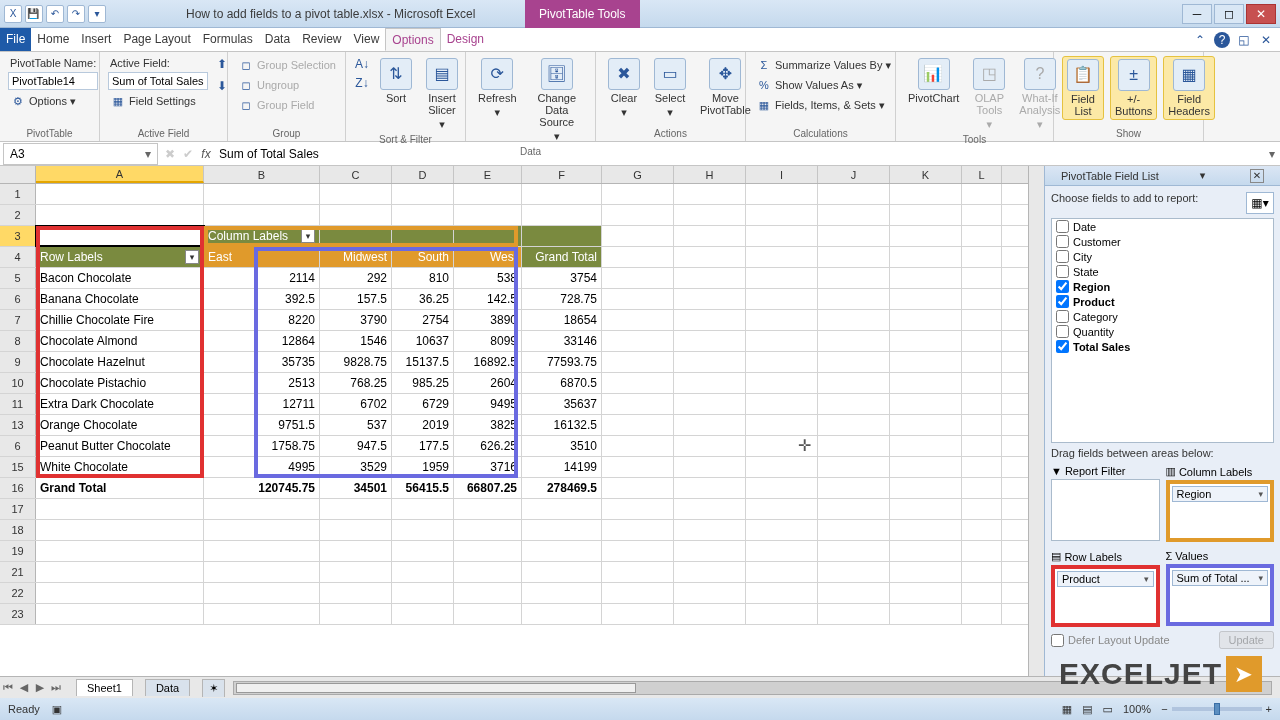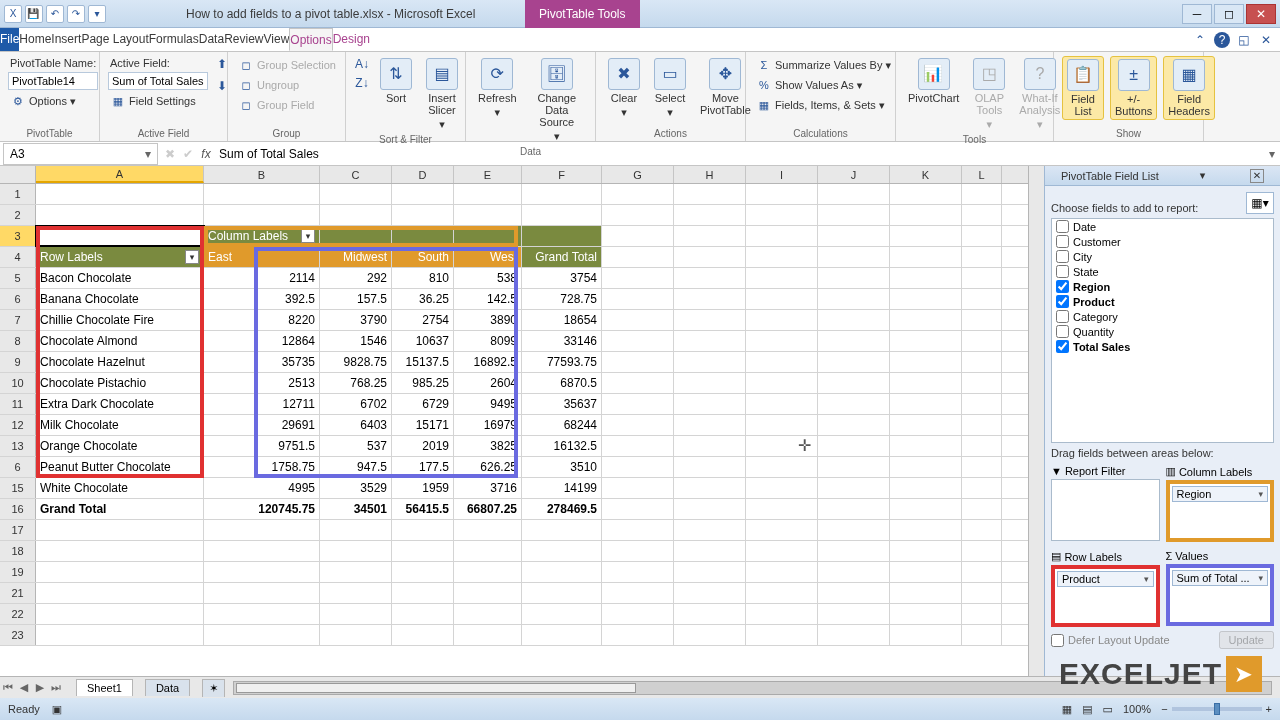--- a/index.html
+++ b/index.html
@@ -10,21 +10,21 @@
 .titlebar .qat { display: flex; gap: 3px; align-items: center; }
 .qat-btn { width: 18px; height: 18px; background: #fff; border: 1px solid #9fb8d4; border-radius: 2px; display:flex;align-items:center;justify-content:center;font-size:10px;color:#2b579a; }
 .titlebar .title { margin-left: 80px; color: #3b3b3b; font-size: 12px; }
 .titlebar .contextual { position:absolute; left:525px; top:0; height:28px; background:#a8438f; color:#fff; padding:0 14px; display:flex; align-items:center; font-size:12px;}
 .winbtns { margin-left: auto; display: flex; gap:2px;}
 .winbtn { width:30px; height:20px; background:#d9e7f5; border:1px solid #9fb8d4; display:flex;align-items:center;justify-content:center;font-size:12px;}
 .winbtn.close { background:#c75050; color:#fff; border-color:#a33;}
 
 
 .tabs { height: 24px; background:#fff; display:flex; border-bottom:1px solid #c5c5c5;}
-.tab { padding: 4px 0; font-size:12px; color:#3b3b3b; cursor:default;}
+.tab { padding: 4px 6px; font-size:12px; color:#3b3b3b; cursor:default;}
 .tab.file { background:#217346; color:#fff;}
 .tab.file.blue { background:#1e5aa8;}
 .tab.active { background:#f5f5f5; border:1px solid #c5c5c5; border-bottom:1px solid #f5f5f5;}
 .tab.ctx { color:#a8438f;}
 .tabs-right { margin-left:auto; display:flex; gap:6px; padding-right:6px; align-items:center;}
 .tabs-right span { width:16px; height:16px; display:flex;align-items:center;justify-content:center; color:#2b579a;}
 
 
 .ribbon { height: 90px; background:#f5f5f5; border-bottom:1px solid #c5c5c5; display:flex;}
 .ribgroup { border-right:1px solid #d0d0d0; padding:4px 8px 2px; display:flex; flex-direction:column;}
@@ -458,35 +458,20 @@
           <div class="cell num" style="width:68px">9495</div>
           <div class="cell num" style="width:80px">35637</div>
           <div class="cell " style="width:72px"></div>
           <div class="cell " style="width:72px"></div>
           <div class="cell " style="width:72px"></div>
           <div class="cell " style="width:72px"></div>
           <div class="cell " style="width:72px"></div>
           <div class="cell " style="width:40px"></div>
         </div>
         <div class="row">
-          <div class="rh">12</div>
-          <div class="cell " style="width:168px">Milk Chocolate</div>
-          <div class="cell num" style="width:116px">29691</div>
-          <div class="cell num" style="width:72px">6403</div>
-          <div class="cell num" style="width:62px">15171</div>
-          <div class="cell num" style="width:68px">16979</div>
-          <div class="cell num" style="width:80px">68244</div>
-          <div class="cell " style="width:72px"></div>
-          <div class="cell " style="width:72px"></div>
-          <div class="cell " style="width:72px"></div>
-          <div class="cell " style="width:72px"></div>
-          <div class="cell " style="width:72px"></div>
-          <div class="cell " style="width:40px"></div>
-        </div>
-        <div class="row">
           <div class="rh">13</div>
           <div class="cell " style="width:168px">Orange Chocolate</div>
           <div class="cell num" style="width:116px">9751.5</div>
           <div class="cell num" style="width:72px">537</div>
           <div class="cell num" style="width:62px">2019</div>
           <div class="cell num" style="width:68px">3825</div>
           <div class="cell num" style="width:80px">16132.5</div>
           <div class="cell " style="width:72px"></div>
           <div class="cell " style="width:72px"></div>
           <div class="cell " style="width:72px"></div>
@@ -636,21 +621,21 @@
     <div class="cursor-cross" style="top:270px;left:798px">✛</div>
   </div>
   <div class="vscroll"></div>
   <div class="pane">
     <div class="pane-title">
       <span>PivotTable Field List</span>
       <span style="margin-left:auto;margin-right:4px">▾</span>
       <span class="x">✕</span>
     </div>
     <div class="pane-body">
-      <div style="display:flex;align-items:flex-end">
+      <div style="display:flex;align-items:flex-start">
         <span class="pane-sub">Choose fields to add to report:</span>
         <div class="layoutbtn">▦▾</div>
       </div>
       <div class="fieldlist" id="fieldlist">
           <div class="flditem ">
             <input type="checkbox" style="">
             <span>Date</span>
           </div>
           <div class="flditem ">
             <input type="checkbox" style="">

